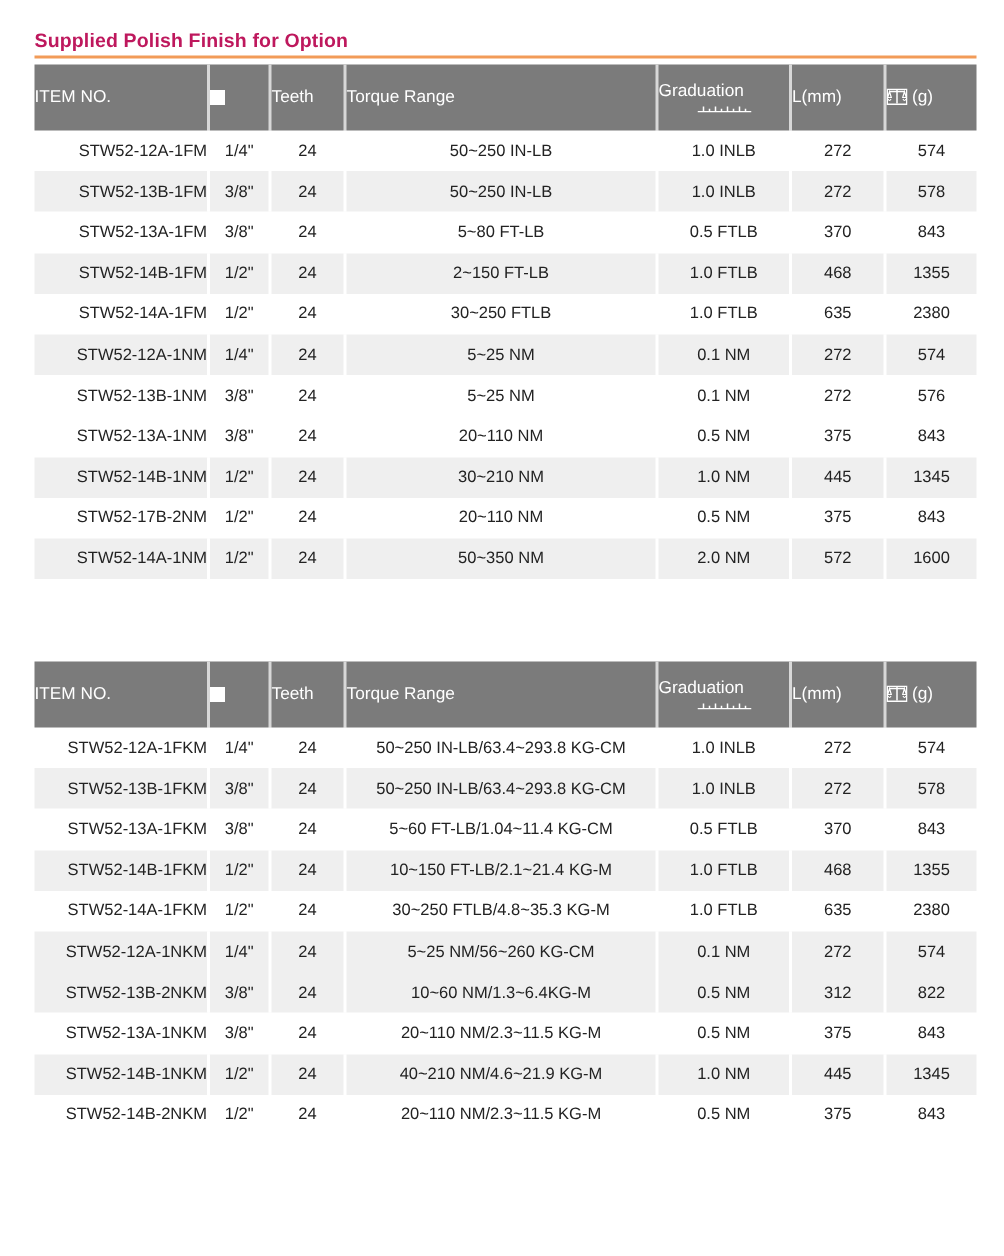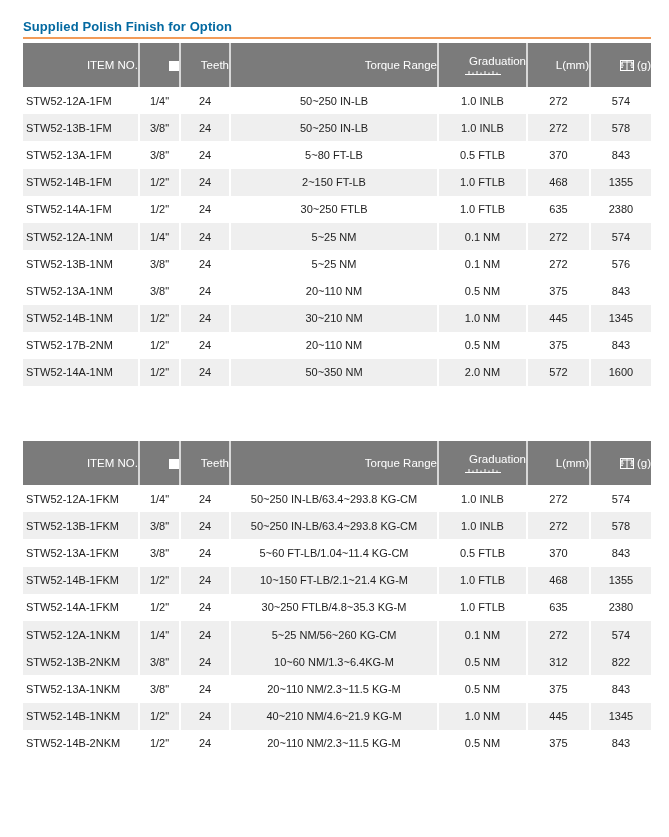--- a/index.html
+++ b/index.html
@@ -1,37 +1,37 @@
 <!DOCTYPE html>
 <html><head>
 <meta charset="utf-8">
 <style>
   html, body { margin: 0; padding: 0; background: #ffffff; }
   body { width: 669px; height: 837px; position: relative; overflow: hidden;
          font-family: "Liberation Sans", sans-serif; color: #222; }
   .title { position: absolute; left: 23px; top: 19px; font-size: 13px; font-weight: bold;
-           color: #0369a1; letter-spacing: 0.1px; }
+           color: #be185d; letter-spacing: 0.1px; }
   .rule { position: absolute; left: 23px; top: 37px; width: 628px; height: 2px; background: #f29b58; }
   table.spec { position: absolute; left: 23px; width: 628px; border-collapse: collapse; table-layout: fixed; }
   table.spec col.c1 { width: 116px; }
   table.spec col.c2 { width: 41px; }
   table.spec col.c3 { width: 50px; }
   table.spec col.c4 { width: 208px; }
   table.spec col.c5 { width: 89px; }
   table.spec col.c6 { width: 63px; }
   table.spec col.c7 { width: 61px; }
   table.spec th { background: #7b7b7b; color: #ffffff; font-weight: normal; font-size: 11.5px;
-                  height: 44px; padding: 0; text-align: right; border-left: 2px solid #d8d8d8; vertical-align: middle; }
+                  height: 44px; padding: 0; text-align: left; border-left: 2px solid #d8d8d8; vertical-align: middle; }
   table.spec th:first-child { border-left: none; }
   table.spec td { font-size: 11px; height: 27.2px; padding: 0; text-align: center; border-left: 2px solid #ffffff; color: #222; }
-  table.spec td:first-child { text-align: left; padding-left: 3px; border-left: none; }
+  table.spec td:first-child { text-align: right; padding-left: 3px; border-left: none; }
   table.spec tr.alt td { background: #efefef; }
   table.spec tr.alt td { border-left-color: #ffffff; }
   .sq { display: inline-block; width: 10px; height: 10px; background: #ffffff; vertical-align: middle; }
-  .grad-label { display: block; line-height: 13px; margin-left: 20px; }
+  .grad-label { display: block; line-height: 13px; }
   .grad-ruler { display: block; margin: 1px auto 0; width: 36px; height: 6px; }
   .wt-icon { display: inline-block; width: 14px; height: 11px; vertical-align: middle; margin-right: 3px; }
   #t1 { top: 43px; }
   #t2 { top: 441px; }
 </style>
 </head>
 <body>
 
 <div class="title">Supplied Polish Finish for Option</div>
 <div class="rule"></div>

